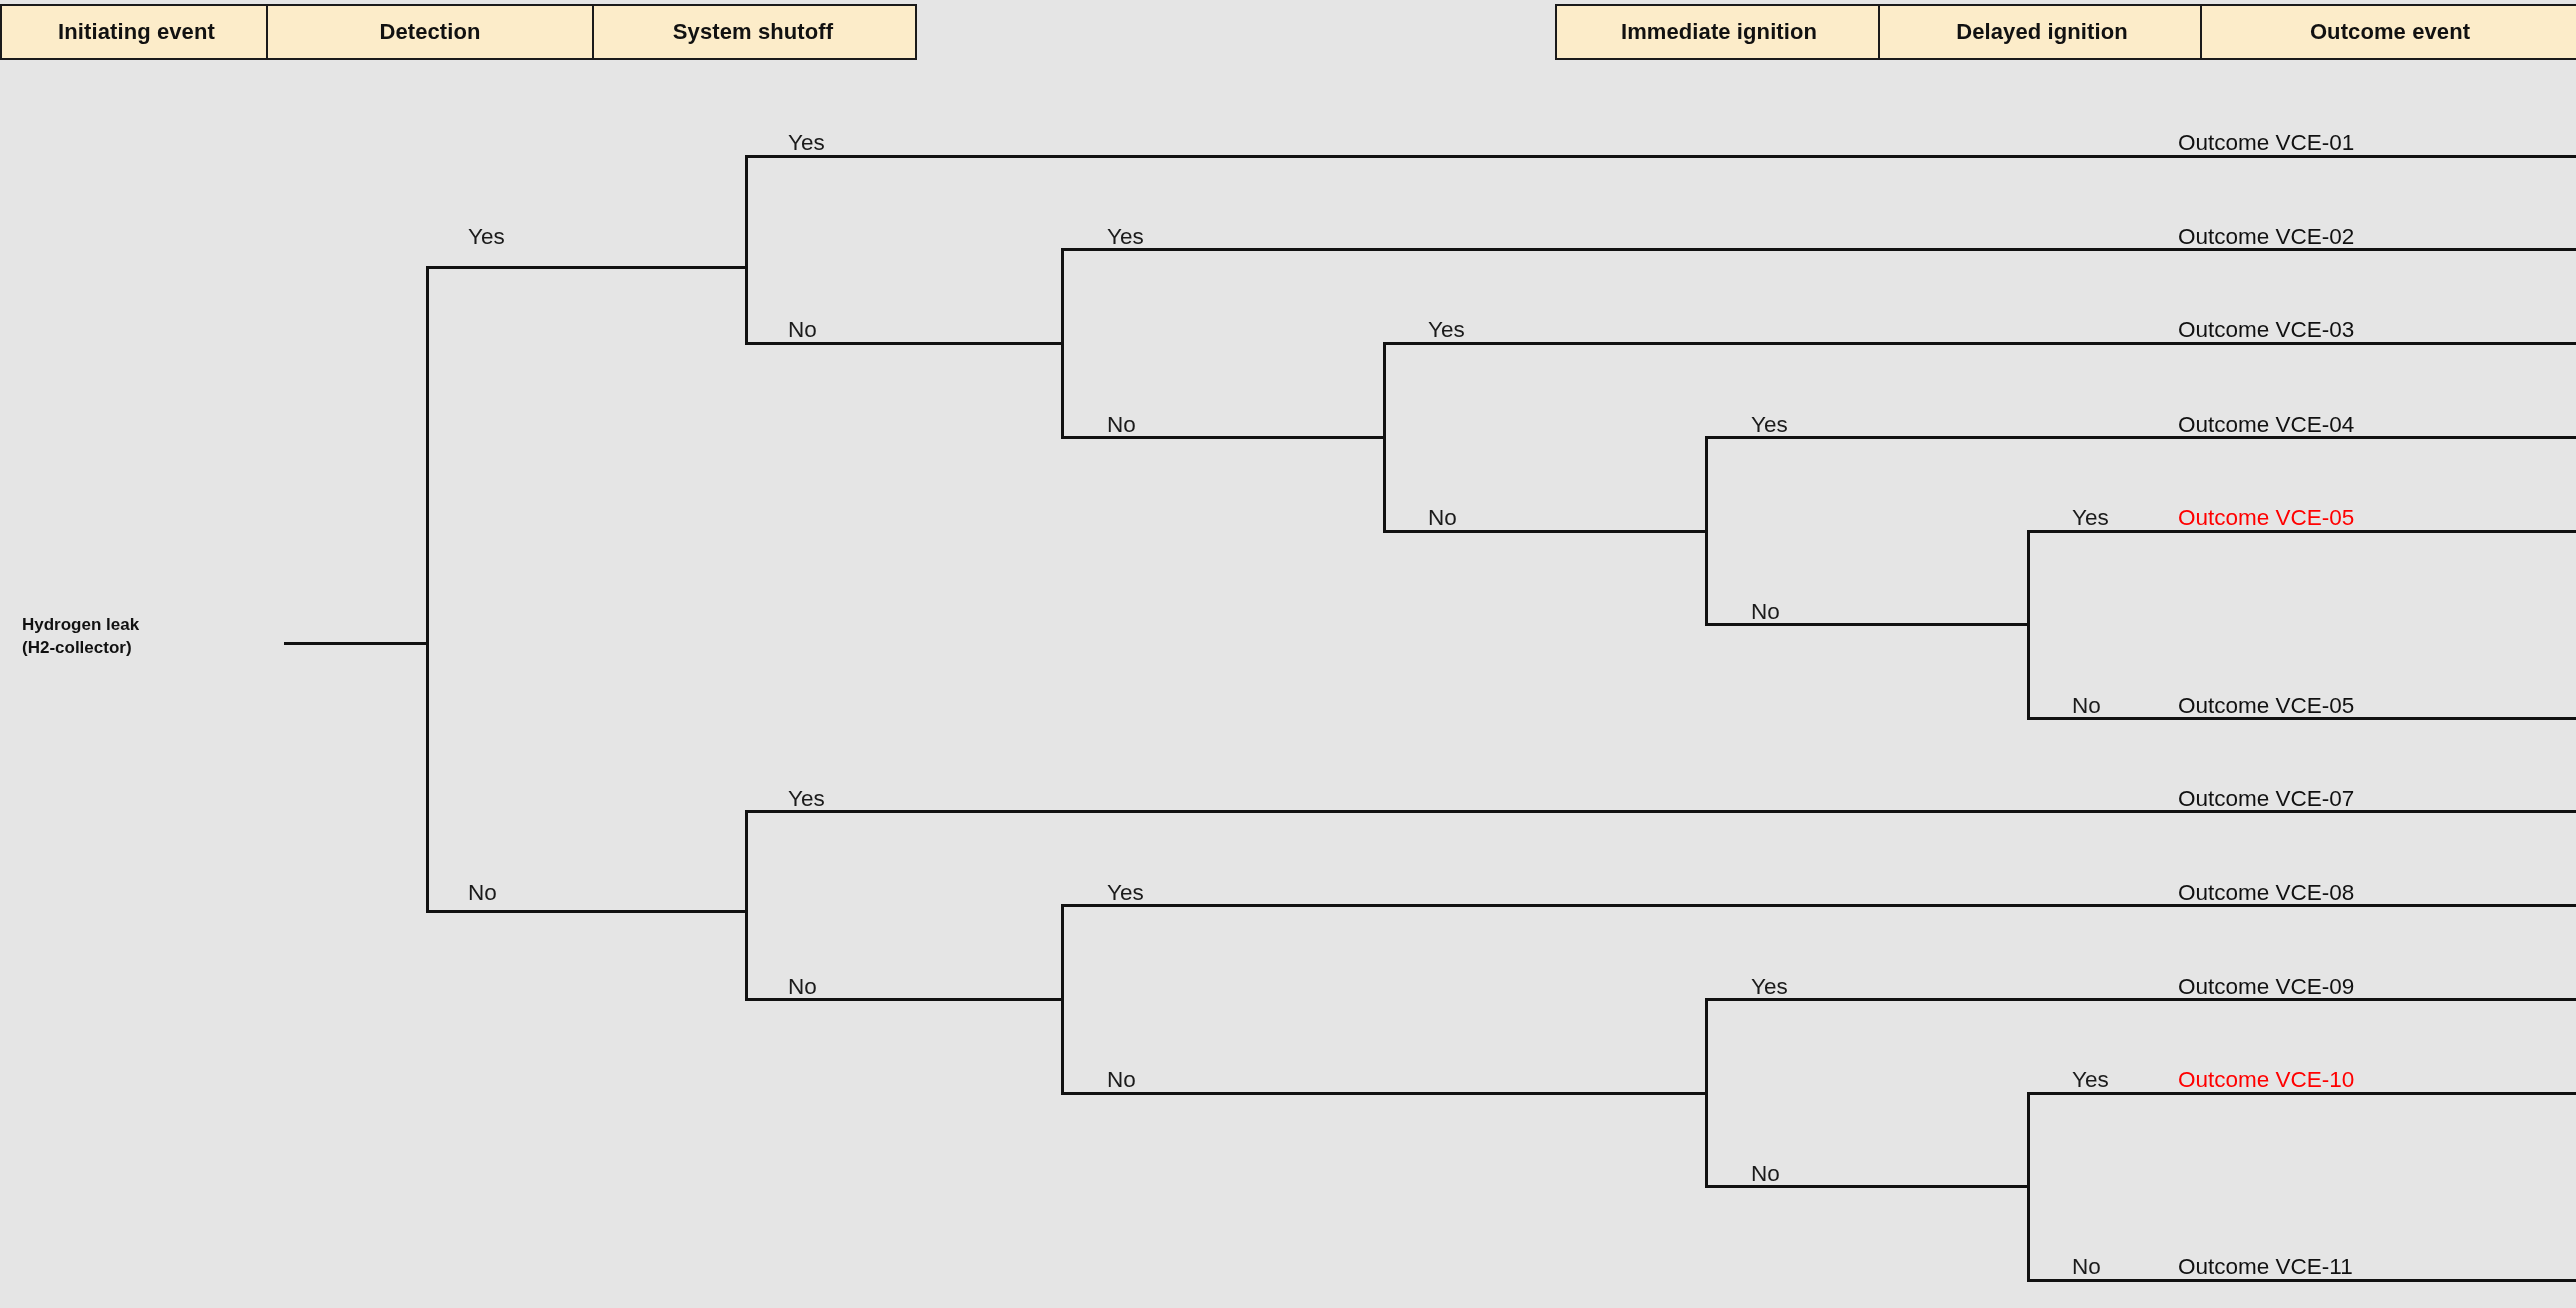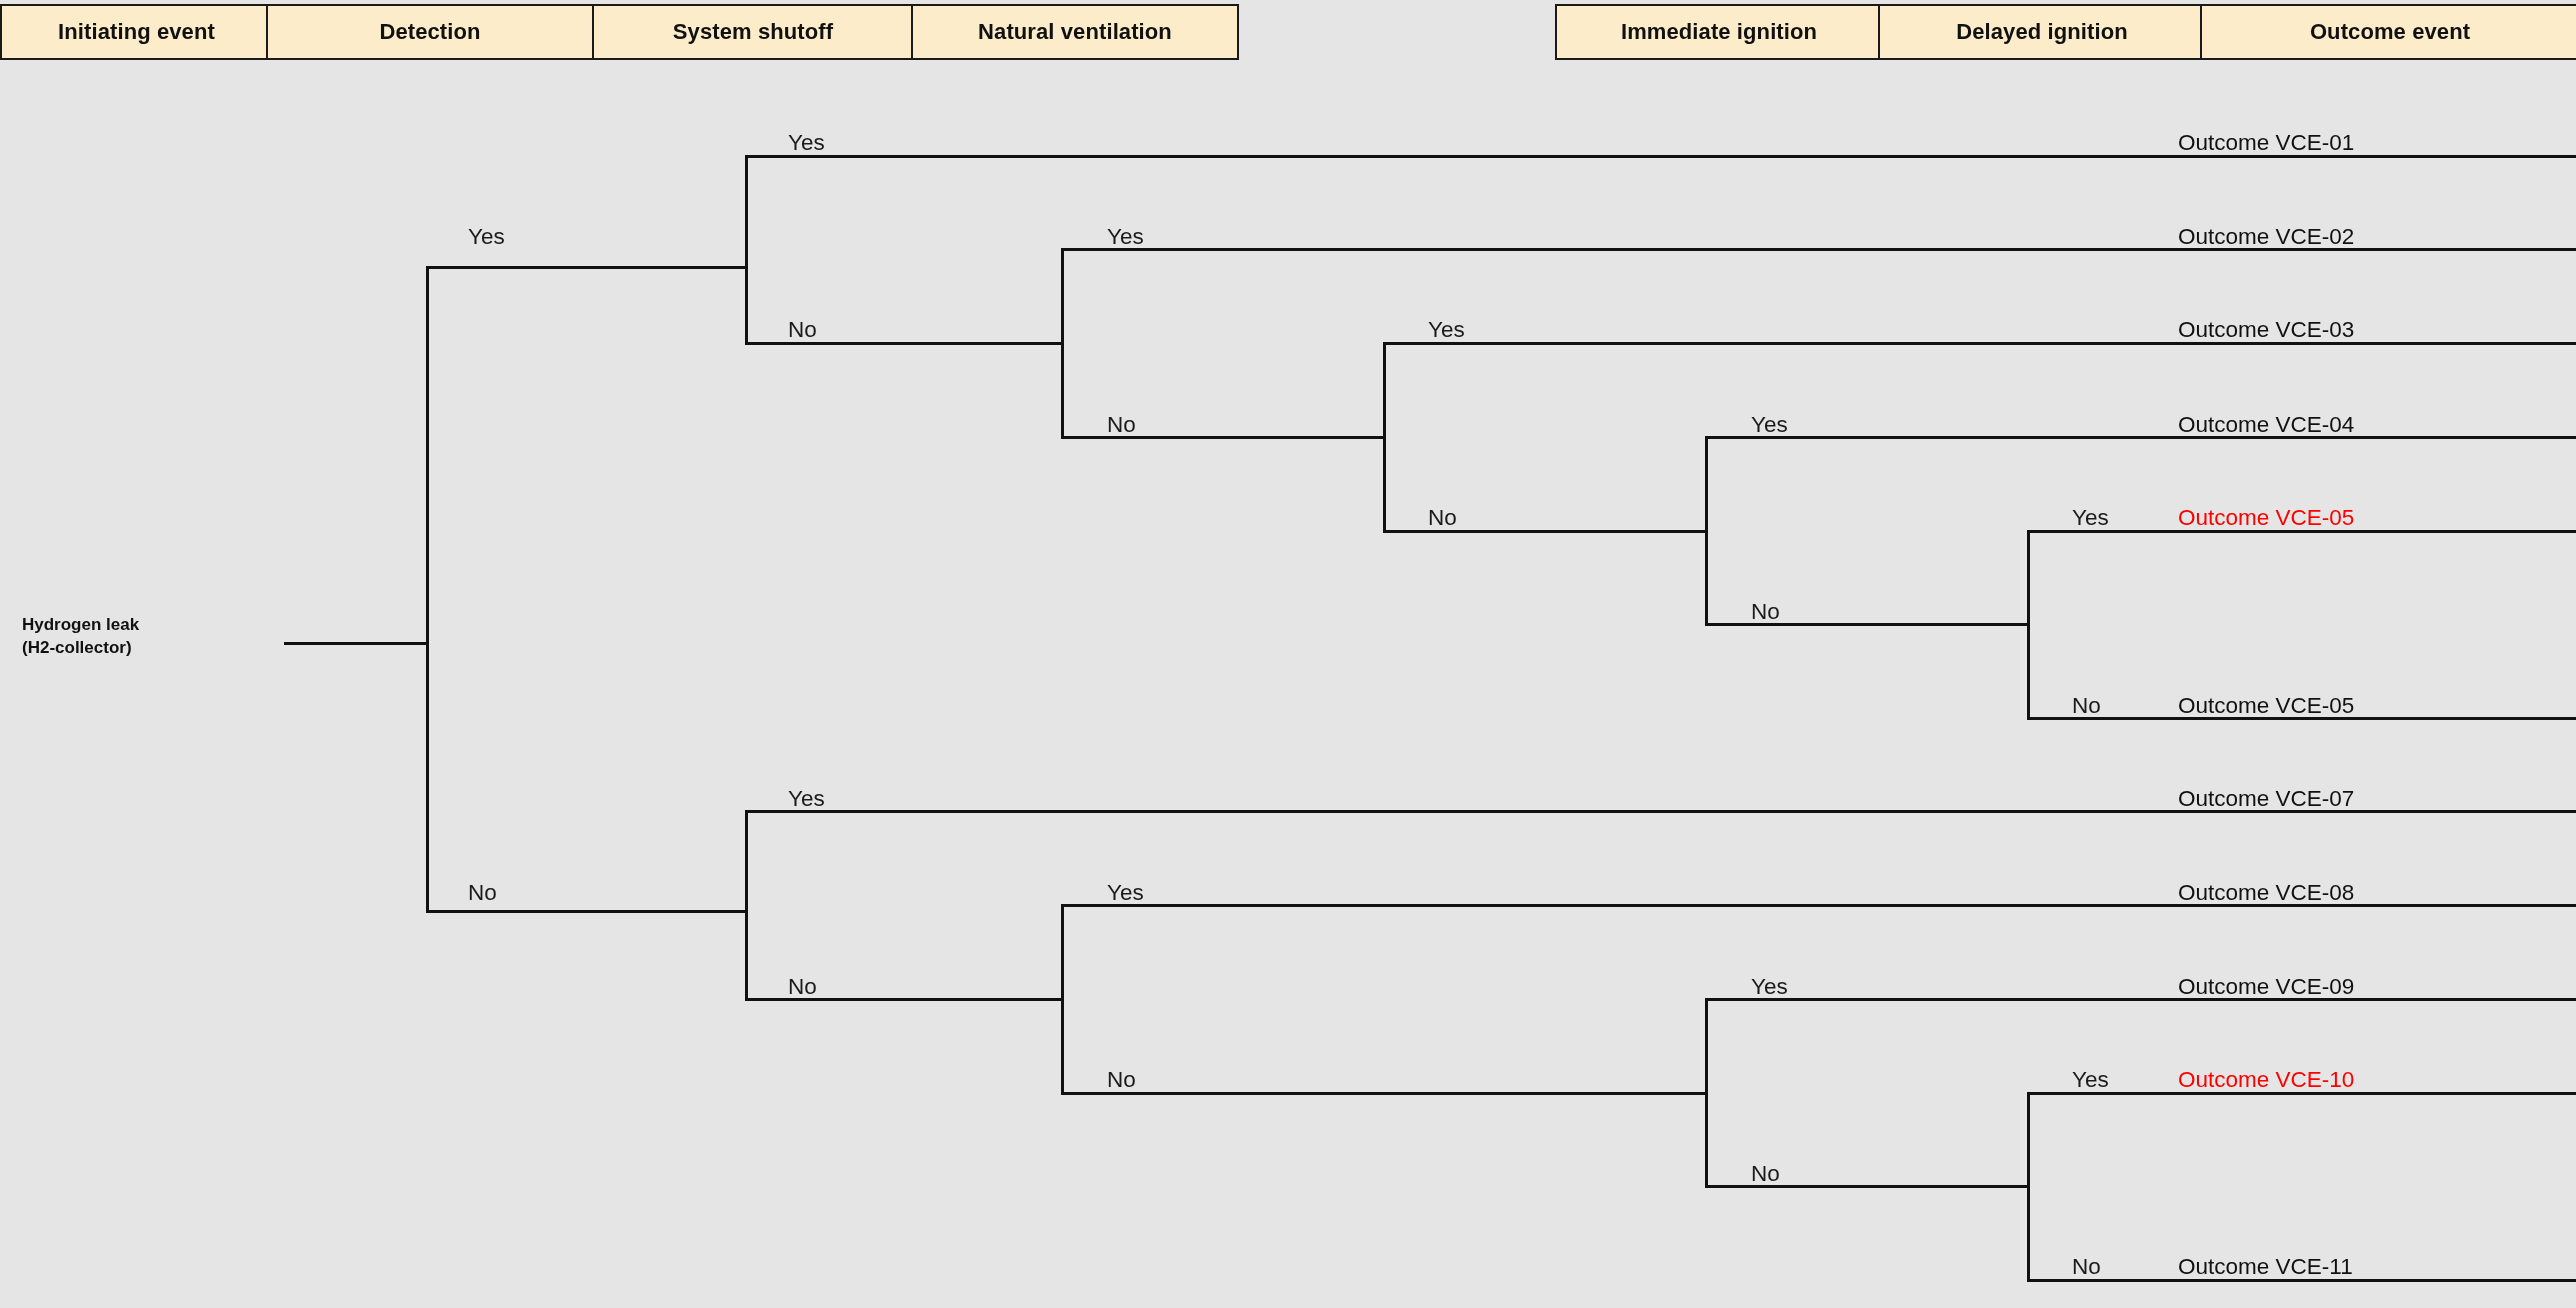--- a/index.html
+++ b/index.html
@@ -36,21 +36,20 @@
 </style>
 </head>
 <body>
 
 <div id="root">
 
   <div id="header-row">
       <div class="hdr-cell" style="position: absolute; left: 0px; width: 269px; height: 52px;">Initiating event</div>
       <div class="hdr-cell" style="position: absolute; left: 589px; width: 324px; height: 52px;">System shutoff</div>
       <div class="hdr-cell" style="position: absolute; left: 266px; width: 324px; height: 52px;">Detection</div>
-      <div class="hdr-cell" style="position: absolute; left: 911px; width: 324px; height: 52px;">Natural ventilation</div>
       <div class="hdr-cell" style="position: absolute; left: 1555px; width: 324px; height: 52px;">Immediate ignition</div>
       <div class="hdr-cell" style="position: absolute; left: 1878px; width: 324px; height: 52px;">Delayed ignition</div>
       <div class="hdr-cell" style="position: absolute; left: 2200px; width: 376px; height: 52px;">Outcome event</div>
     </div>
 
   <div id="tree-layer">
       <div class="hline" style="left: 284px; top: 642px; width: 142px;"></div>
       <div class="vline" style="left: 426px; top: 266px; height: 644px;"></div>
       <div class="vline" style="left: 745px; top: 155px; height: 188px;"></div>
       <div class="vline" style="left: 1061px; top: 248px; height: 188px;"></div>

